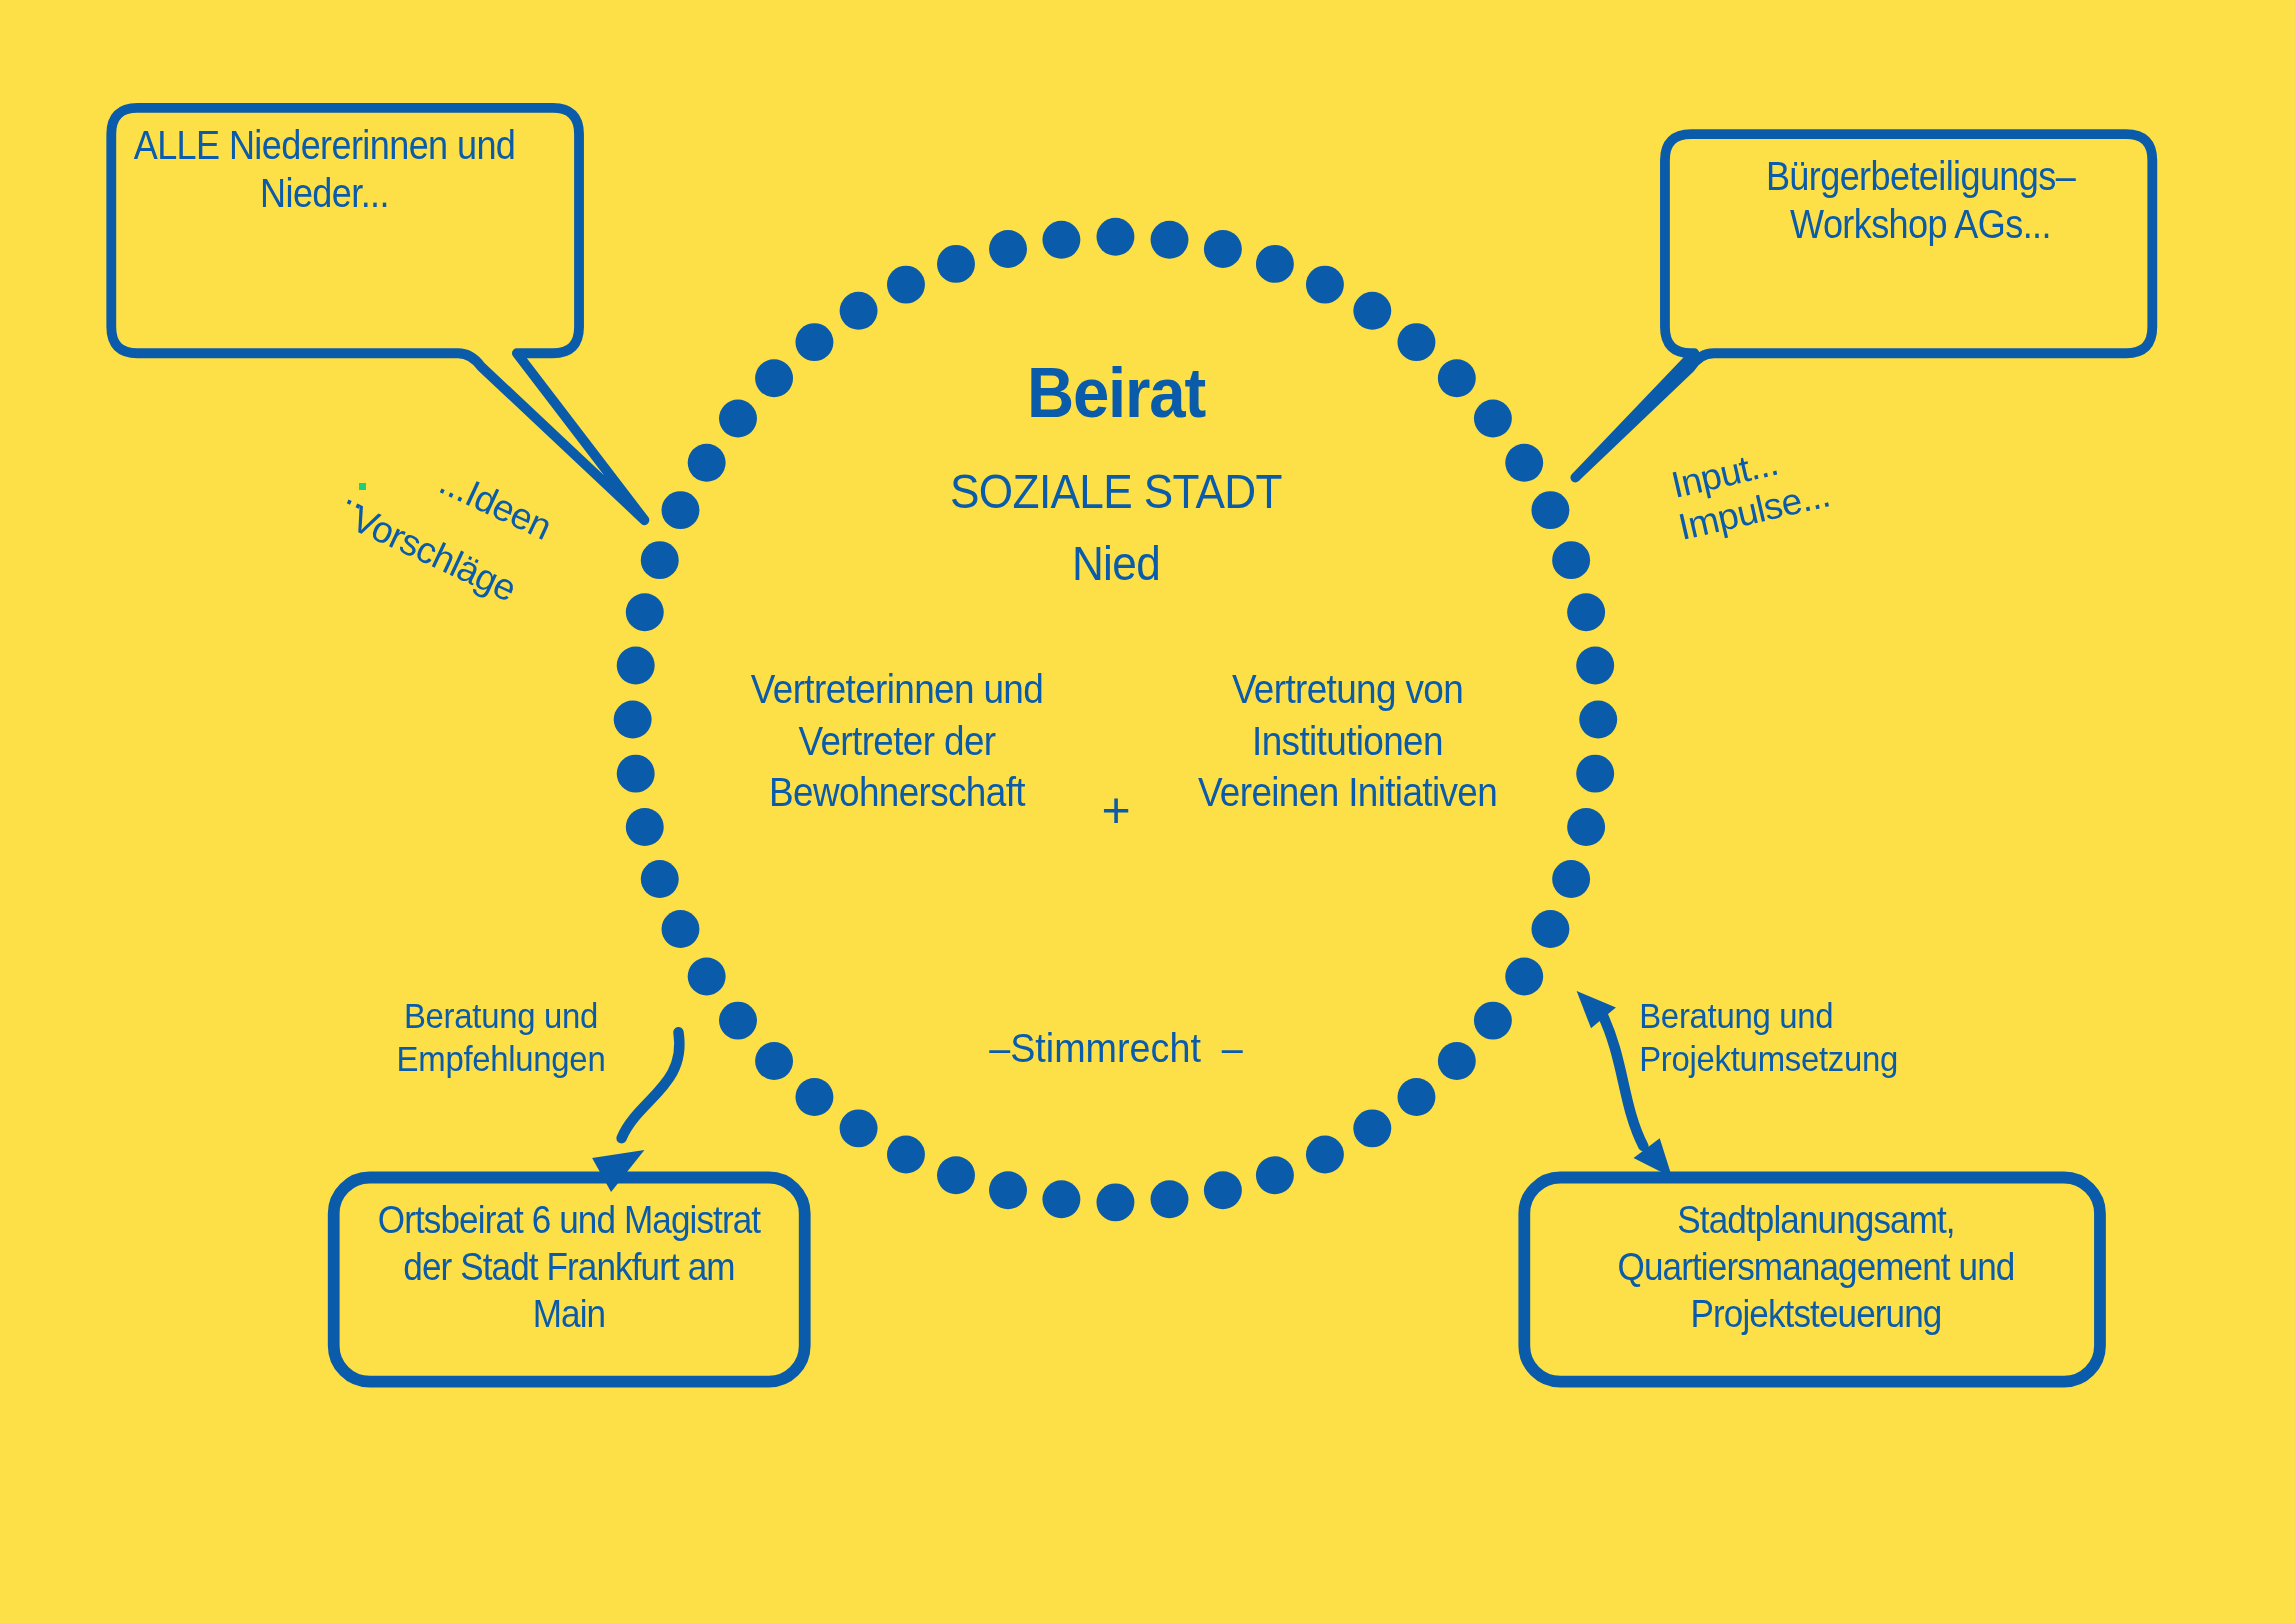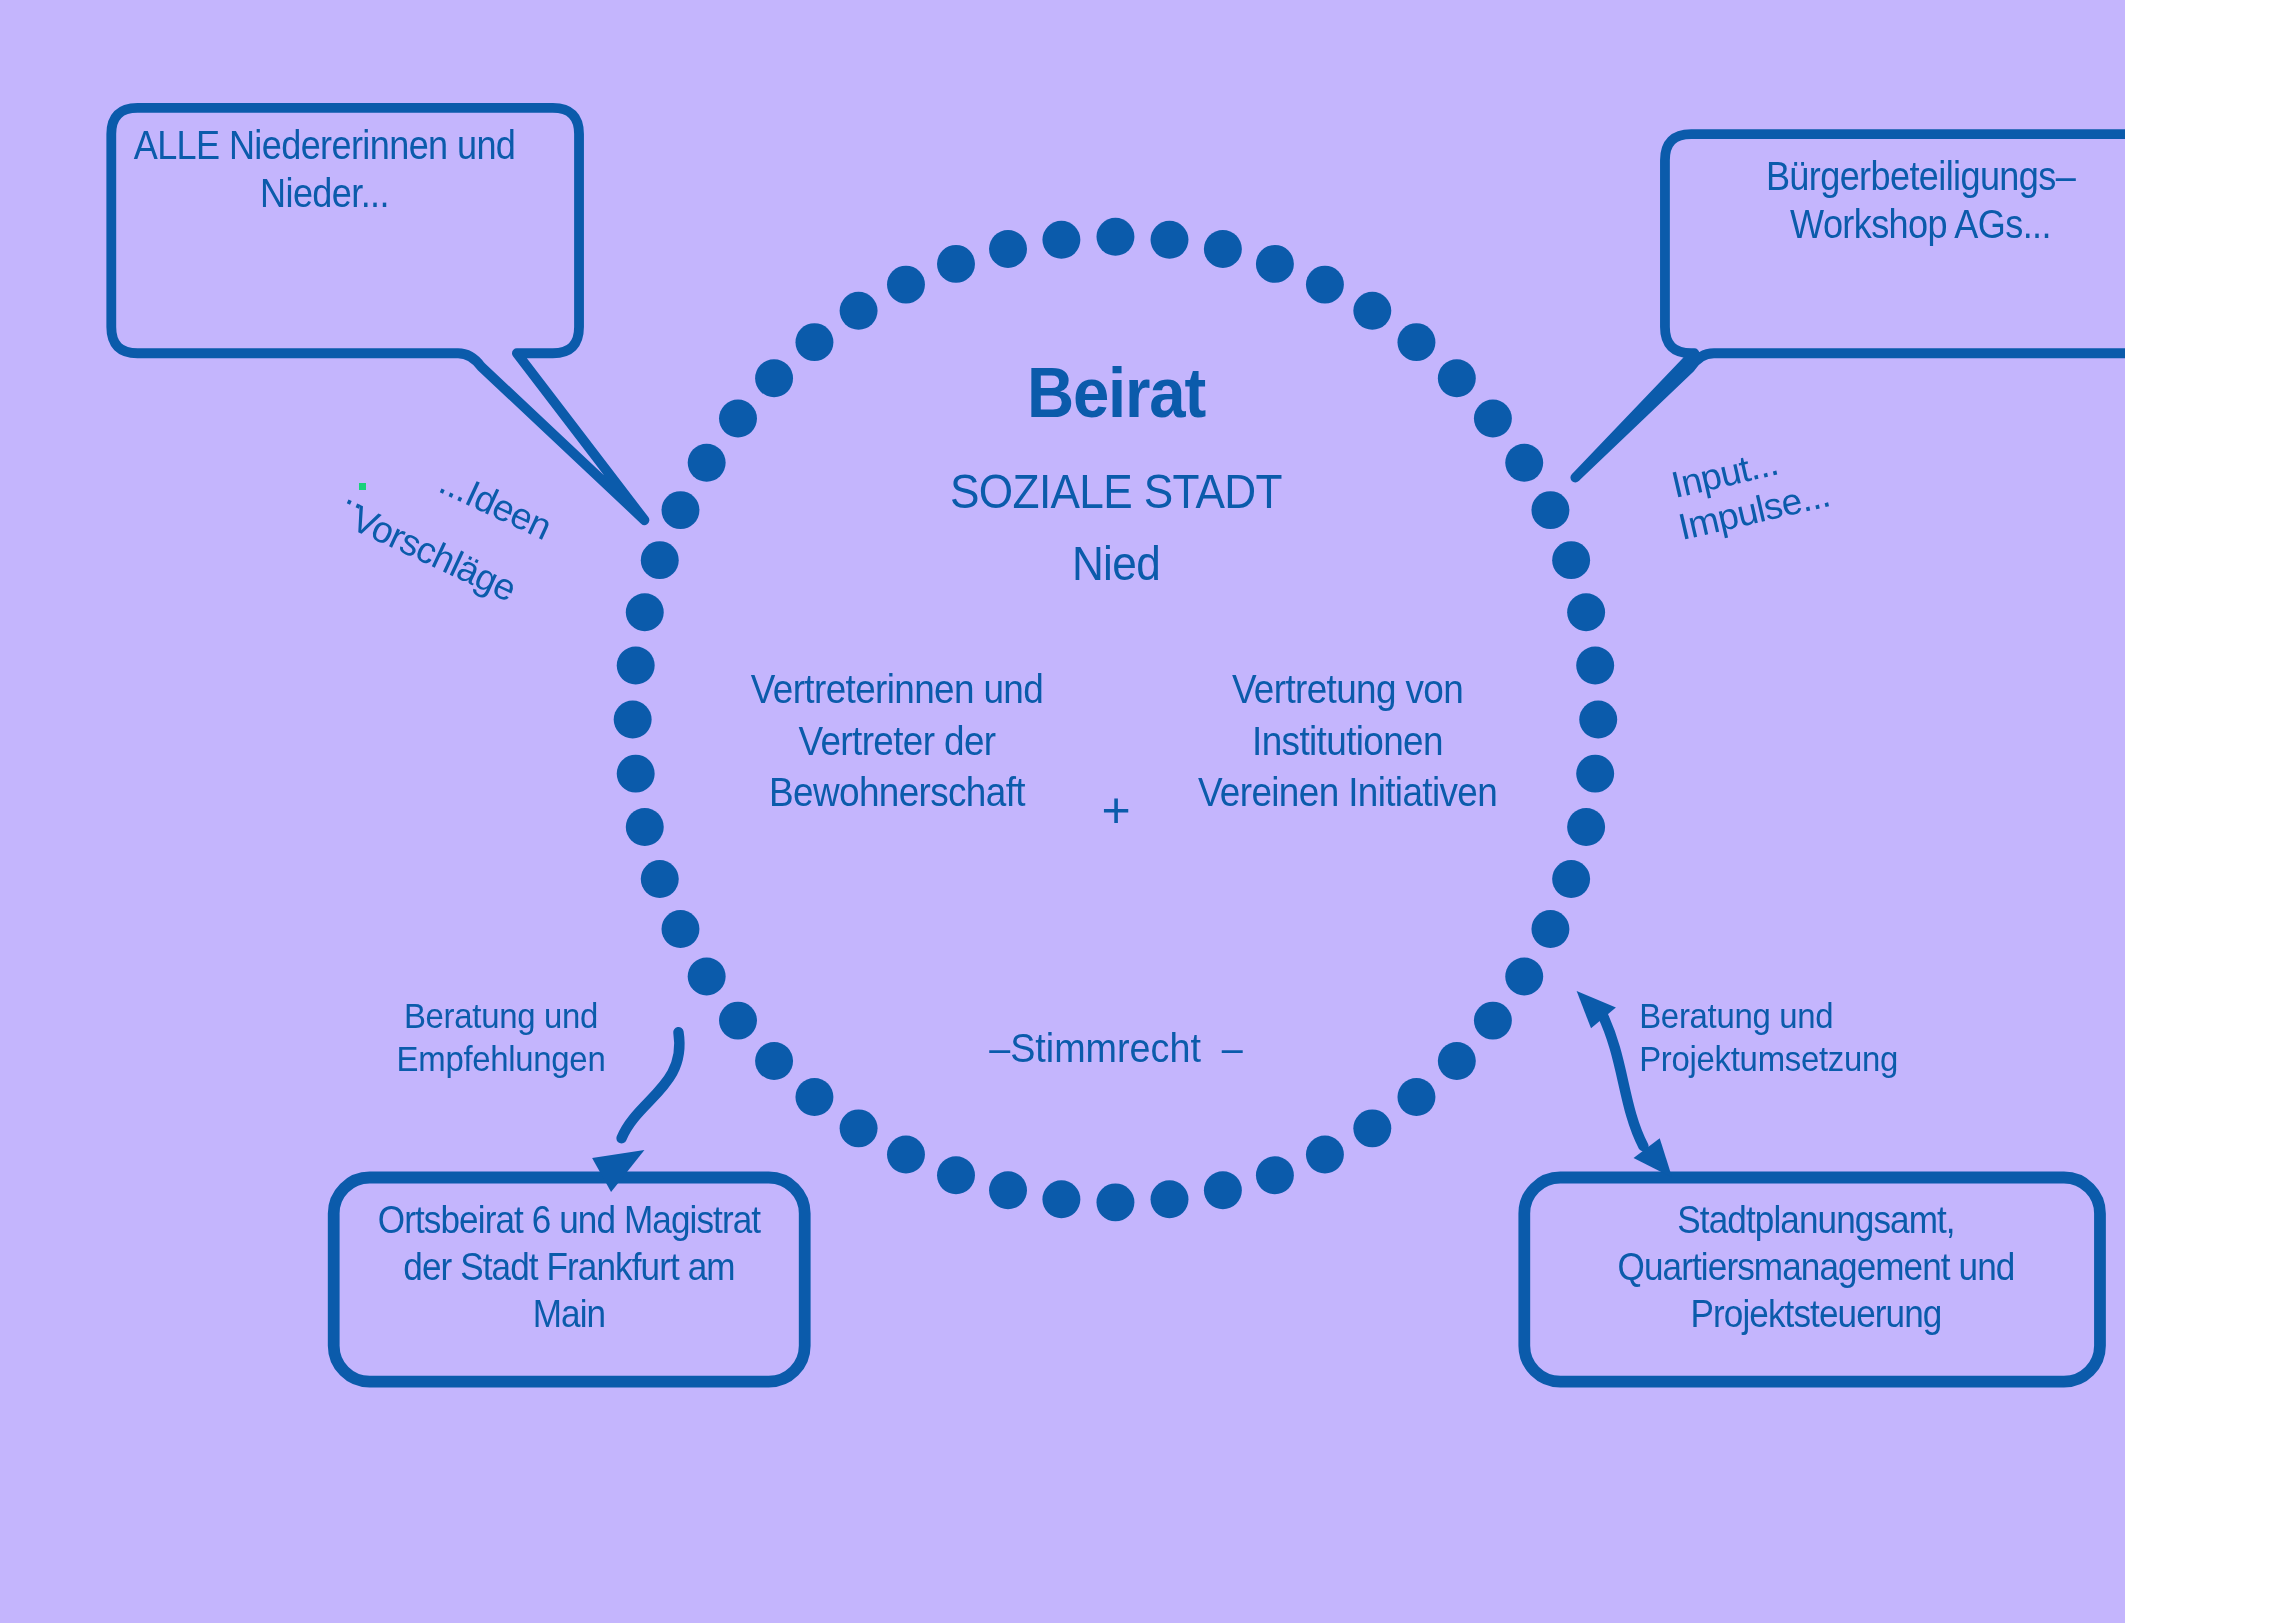--- a/index.html
+++ b/index.html
@@ -2,23 +2,23 @@
 <html style="font-size:10.5px"><head>
 <meta charset="utf-8">
 <style>
   html, body {
     margin: 0;
     padding: 0;
     background: #ffffff;
   }
   #stage {
     position: relative;
-    width: 2125px;
+    width: 2295px;
     height: 1623px;
-    background: #c4b5fd;
+    background: #fde047;
     overflow: hidden;
     font-family: "Liberation Sans", sans-serif;
     color: #0b5bab;
   }
   .svg-layer {
     position: absolute;
     left: 0;
     top: 0;
     width: 2295px;
     height: 1623px;

